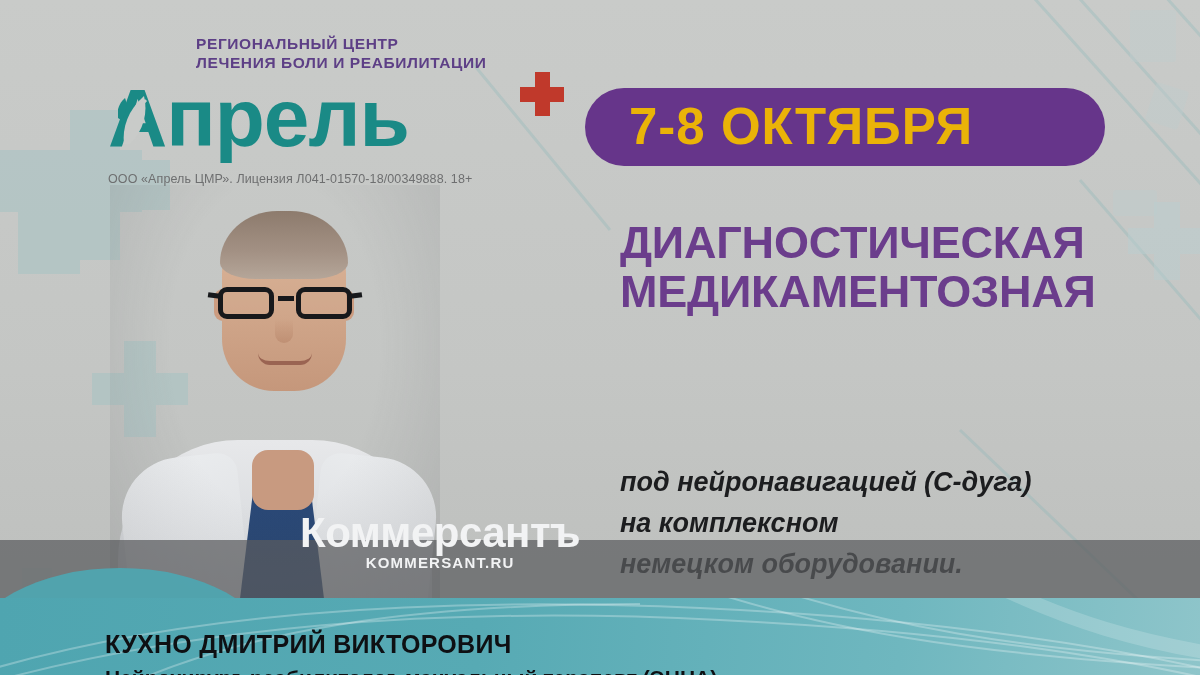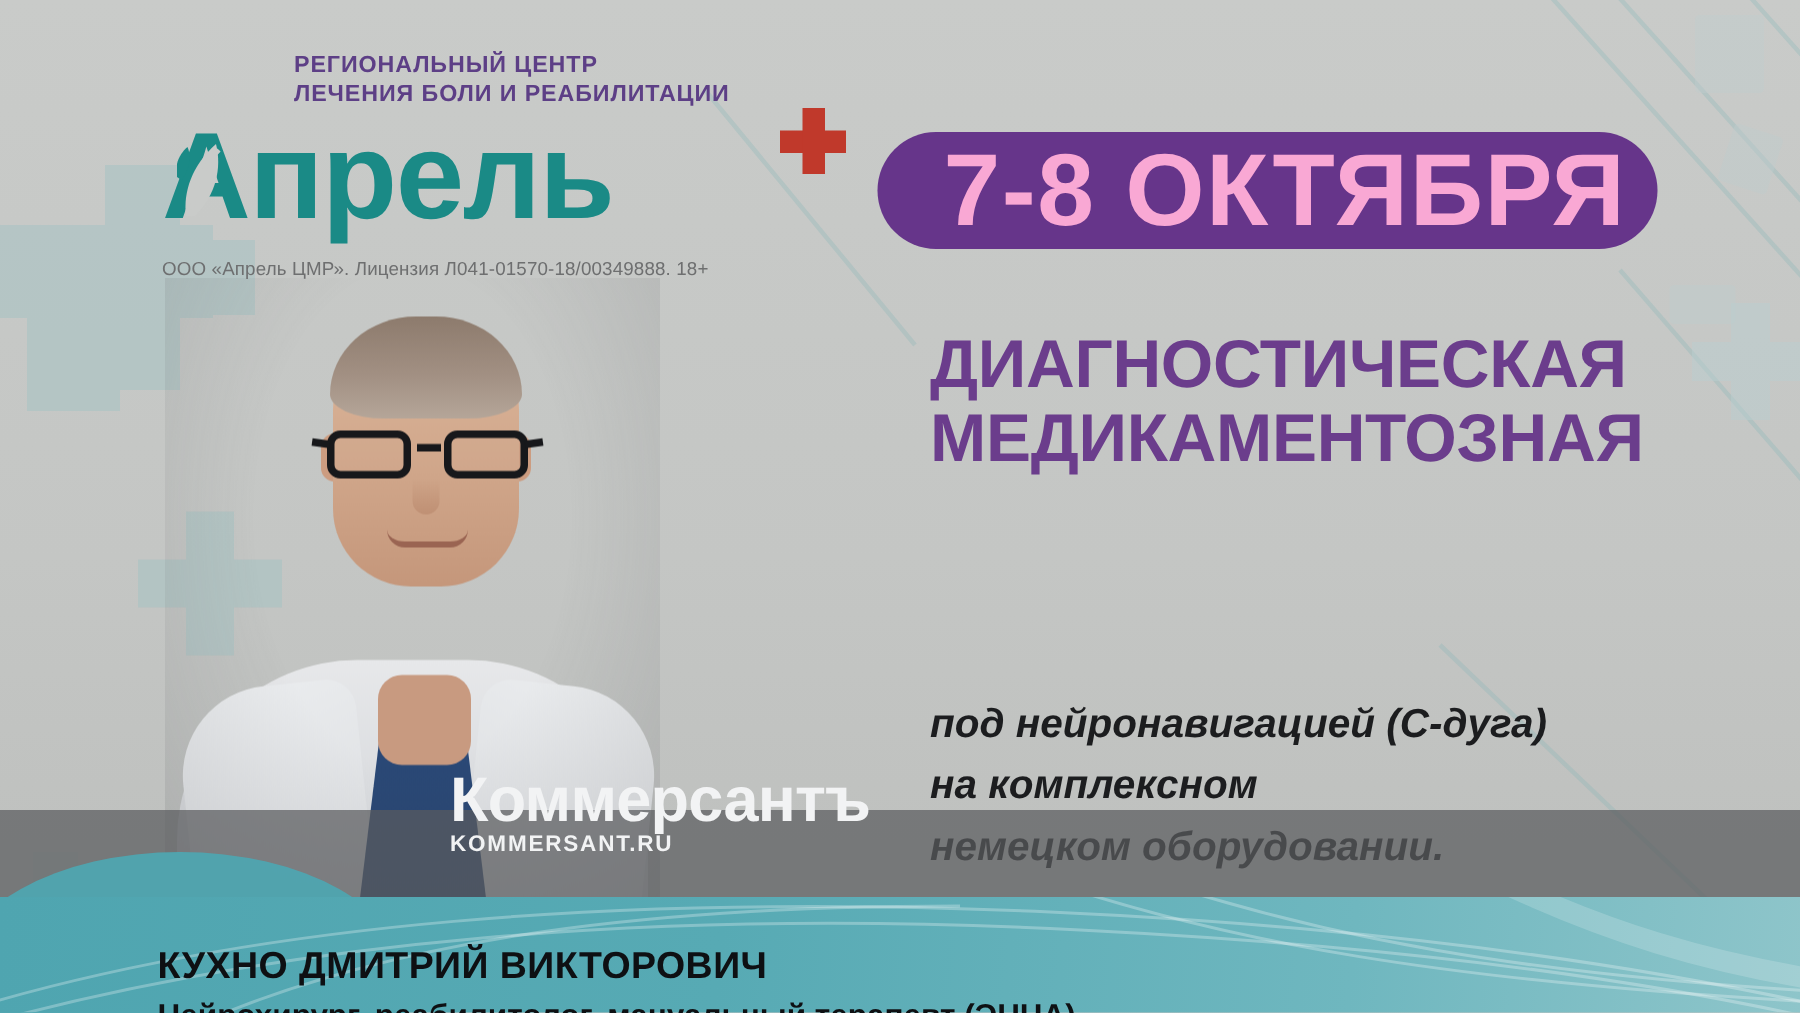--- a/index.html
+++ b/index.html
@@ -71,40 +71,40 @@
   .logo-plus i { position:absolute; background:#c0392b; display:block; }
   .logo-plus i.h { left:0; top:15px; width:44px; height:15px; }
   .logo-plus i.v { left:15px; top:0; width:15px; height:44px; }
   .leaf { position:absolute; left:10px; top:14px; width:46px; height:62px; }
   .license { color:#6e6f70; font-size:12.5px; margin-top:4px; letter-spacing:.1px; }
 
   
   .date-banner { position:absolute; left:585px; top:88px; width:520px; height:78px;
     background:#66358a; border-radius:39px; display:flex; align-items:center;
     padding-left:44px; }
-  .date-text { color:#f9a8d4; font-size:68px; font-weight:bold; letter-spacing:1px; line-height:56px; }
+  .date-text { color:#eab308; font-size:51px; font-weight:bold; letter-spacing:1px; line-height:56px; }
 
   
   .headline { position:absolute; left:620px; top:218px; width:545px; }
   .headline .ln { color:#6b3d8c; font-weight:bold; font-size:45px; line-height:49px;
     letter-spacing:-.2px; }
   .subtitle { position:absolute; left:620px; top:462px; width:560px;font-style:italic; }
   .subtitle .ln { color:#1c1d1f; font-weight:bold; font-size:27px; line-height:41px; }
 
   
   .gray-band { position:absolute; left:0; top:540px; width:1200px; height:60px;
     background:rgba(90,92,94,.72); }
   .teal-band { position:absolute; left:0; top:598px; width:1200px; height:77px;
     background:linear-gradient(95deg,#4fa5b0 0%,#57aab4 40%,#6fb7bf 75%,#8ec5ca 100%);
     overflow:hidden; }
   .teal-left-blob { position:absolute; left:-30px; top:568px; width:300px; height:120px;
     background:#4fa5b0; border-radius:50% 50% 0 0 / 70% 70% 0 0; opacity:.95; }
 
   
-  .wm { position:absolute; left:300px; top:512px; }
+  .wm { position:absolute; left:300px; top:512px;text-align:center; }
   .wm-main { color:#f2f3f4; font-weight:bold; font-size:42px; line-height:42px;
     letter-spacing:-.5px; }
   .wm-sub { color:#f2f3f4; font-weight:bold; font-size:15px; letter-spacing:1.2px;
     margin-top:0; }
 
   
   .doc { position:absolute; left:105px; top:630px; width:800px; }
   .doc-name { color:#0e1013; font-weight:bold; font-size:25px; letter-spacing:.3px; line-height:28px; }
   .doc-role { color:#0e1013; font-weight:bold; font-size:21px; line-height:26px; margin-top:7px; }
 </style>

